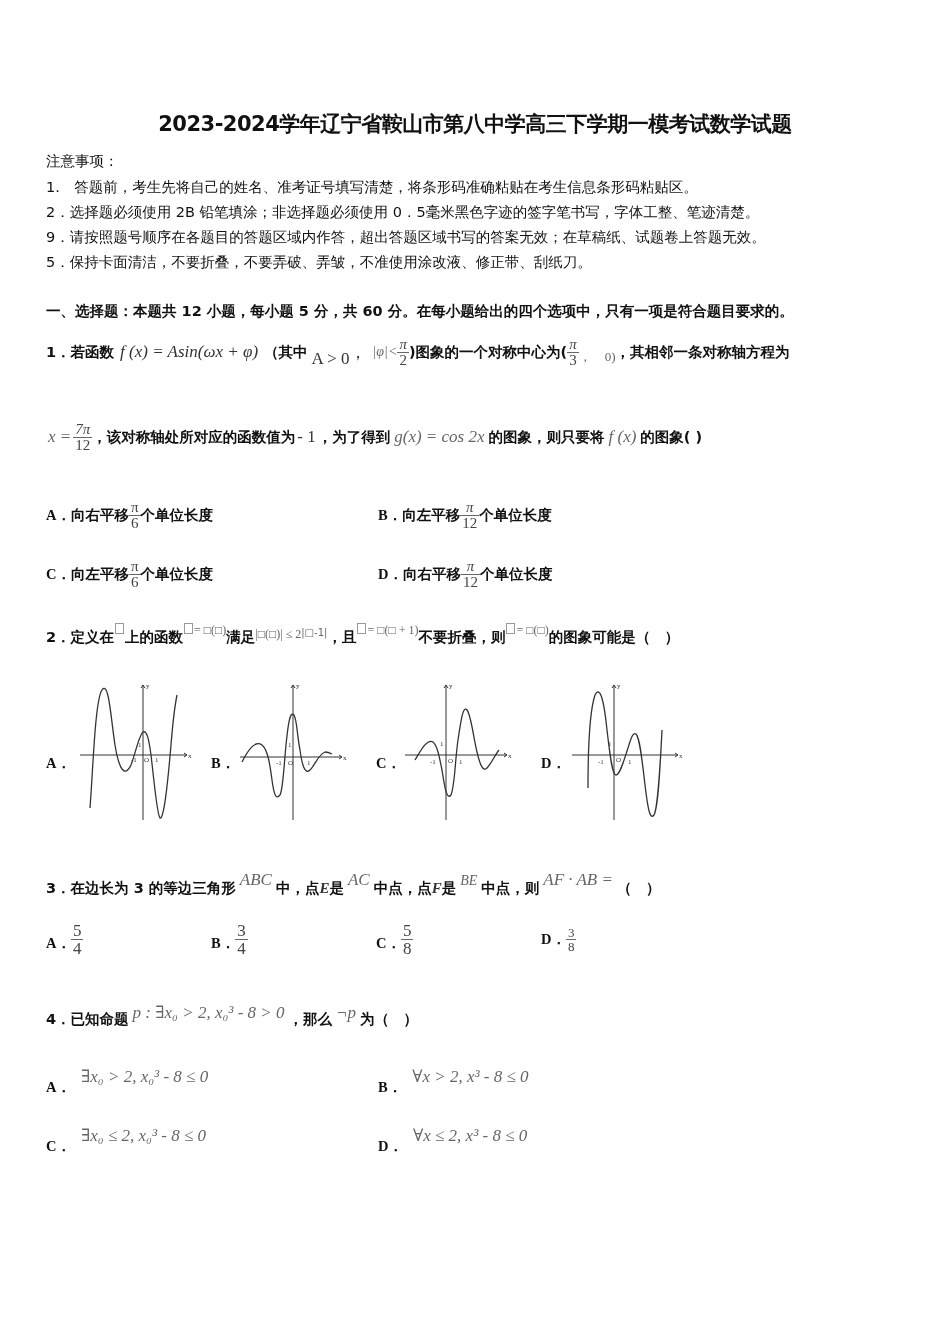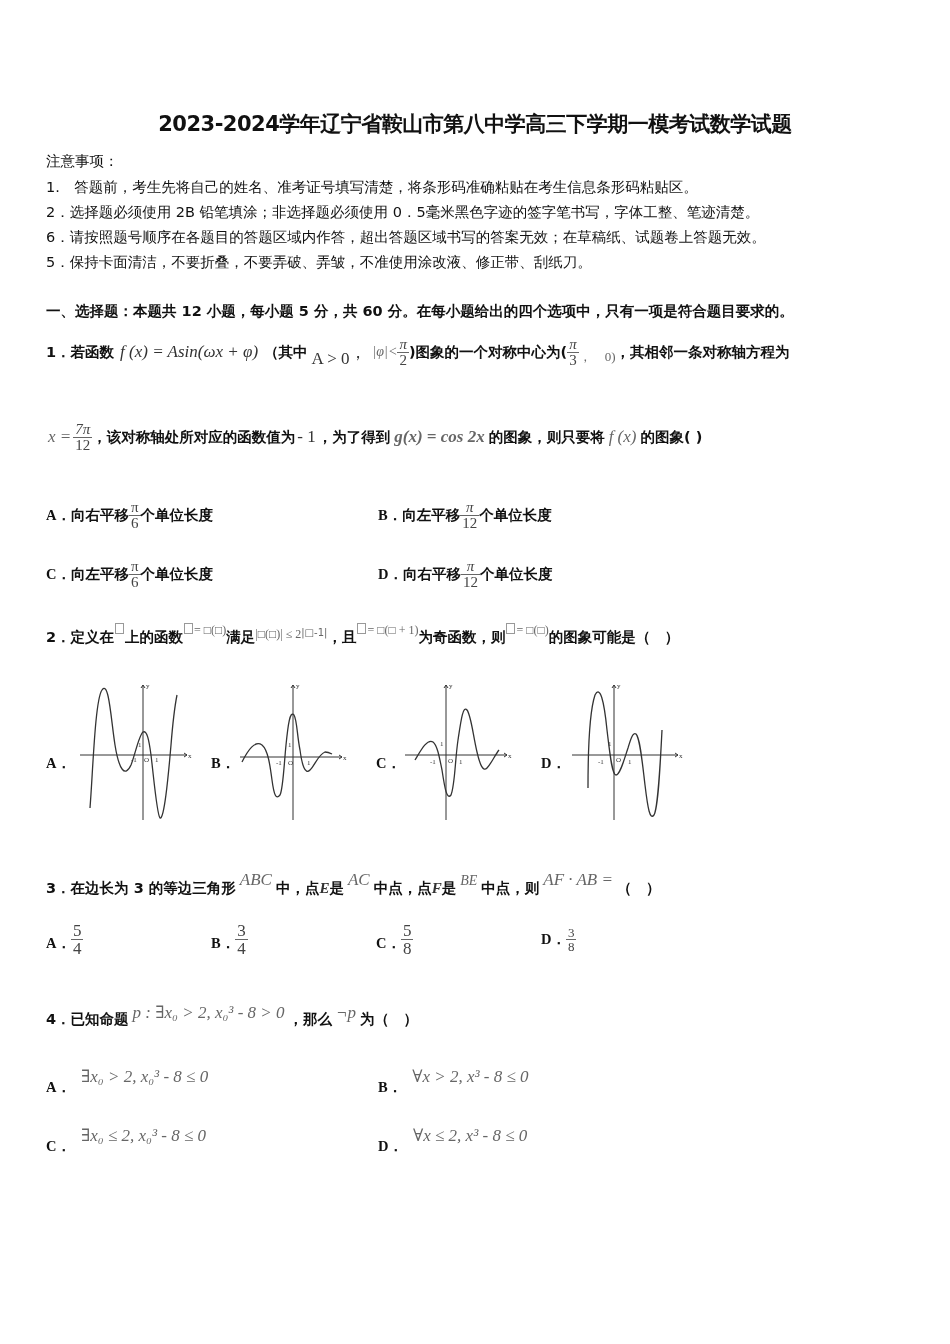--- a/index.html
+++ b/index.html
@@ -22,21 +22,21 @@
   sup.s { font-size: 10px; vertical-align: super; }
 </style>
 </head>
 <body>
 
 <div class="abs title">2023-2024学年辽宁省鞍山市第八中学高三下学期一模考试数学试题</div>
 
 <div class="abs note" style="top:152px;">注意事项：</div>
 <div class="abs note" style="top:178px;">1.　答题前，考生先将自己的姓名、准考证号填写清楚，将条形码准确粘贴在考生信息条形码粘贴区。</div>
 <div class="abs note" style="top:203px;">2．选择题必须使用 2B 铅笔填涂；非选择题必须使用 0．5毫米黑色字迹的签字笔书写，字体工整、笔迹清楚。</div>
-<div class="abs note" style="top:228px;">6．请按照题号顺序在各题目的答题区域内作答，超出答题区域书写的答案无效；在草稿纸、试题卷上答题无效。</div>
+<div class="abs note" style="top:228px;">9．请按照题号顺序在各题目的答题区域内作答，超出答题区域书写的答案无效；在草稿纸、试题卷上答题无效。</div>
 <div class="abs note" style="top:253px;">5．保持卡面清洁，不要折叠，不要弄破、弄皱，不准使用涂改液、修正带、刮纸刀。</div>
 
 <div class="abs q" style="left:46px; top:302px;text-align:right;">一、选择题：本题共 12 小题，每小题 5 分，共 60 分。在每小题给出的四个选项中，只有一项是符合题目要求的。</div>
 
 <div class="abs q" style="left:46px; top:332px; height:40px; display:flex; align-items:center;">
   <span>1．</span>
   <span>若函数</span>
   <span class="mi" style="margin:0 6px;font-style:italic;">f (x) = Asin(ωx + φ)</span>
   <span>（其中</span>
   <span class="m" style="margin:14px 0 0 4px;">A &gt; 0</span>
@@ -57,21 +57,21 @@
 
 <div class="abs q" style="left:48px; top:412px; height:50px; display:flex; align-items:center;">
   <span class="mi gray" style="margin-right:2px;">x =</span>
   <span class="frac">
       <span class="num" style="font-style:italic;">7π</span>
       <span class="den">12</span>
     </span>
   <span style="">，该对称轴处所对应的函数值为</span>
   <span class="m" style="margin:0 2px;">- 1</span>
   <span>，为了得到</span>
-  <span class="mi gray" style="margin:4px 4px;font-weight:bold;">g(x) = cos 2x</span>
+  <span class="mi gray" style="margin:4px 4px;">g(x) = cos 2x</span>
   <span>的图象，则只要将</span>
   <span class="mi gray" style="margin:0 4px;">f (x)</span>
   <span>的图象( )</span>
 </div>
 
 <div class="abs opt" style="left:46px; top:500px; display:flex; align-items:center;">
   <span class="optl">A．</span>
   <span>向右平移</span>
   <span class="frac">
       <span class="num">π</span>
@@ -113,21 +113,21 @@
   <span class="box" style="position:relative; top:-8px;"></span>
   <span>上的函数</span>
   <span class="box" style="position:relative; top:-8px;"></span>
   <span class="m gray" style="font-size:12px; position:relative; top:-8px;">= □(□)</span>
   <span>满足</span>
   <span class="m gray" style="font-size:12px; position:relative; top:-4px;">|□(□)| ≤ 2</span>
     <sup class="s gray" style="position:relative; top:-6px; font-weight:normal;">|□-1|</sup>
   <span>，且</span>
   <span class="box" style="position:relative; top:-8px;"></span>
   <span class="m gray" style="font-size:12px; position:relative; top:-8px;">= □(□ + 1)</span>
-  <span>为奇函数，则</span>
+  <span>不要折叠，则</span>
   <span class="box" style="position:relative; top:-8px;"></span>
   <span class="m gray" style="font-size:12px; position:relative; top:-8px;">= □(□)</span>
   <span>的图象可能是（　）</span>
 </div>
 
 <div class="abs opt optl" style="left:46px; top:754px;">A．</div>
 <div class="abs opt optl" style="left:211px; top:754px;">B．</div>
 <div class="abs opt optl" style="left:376px; top:754px;">C．</div>
 <div class="abs opt optl" style="left:541px; top:754px;">D．</div>
 

